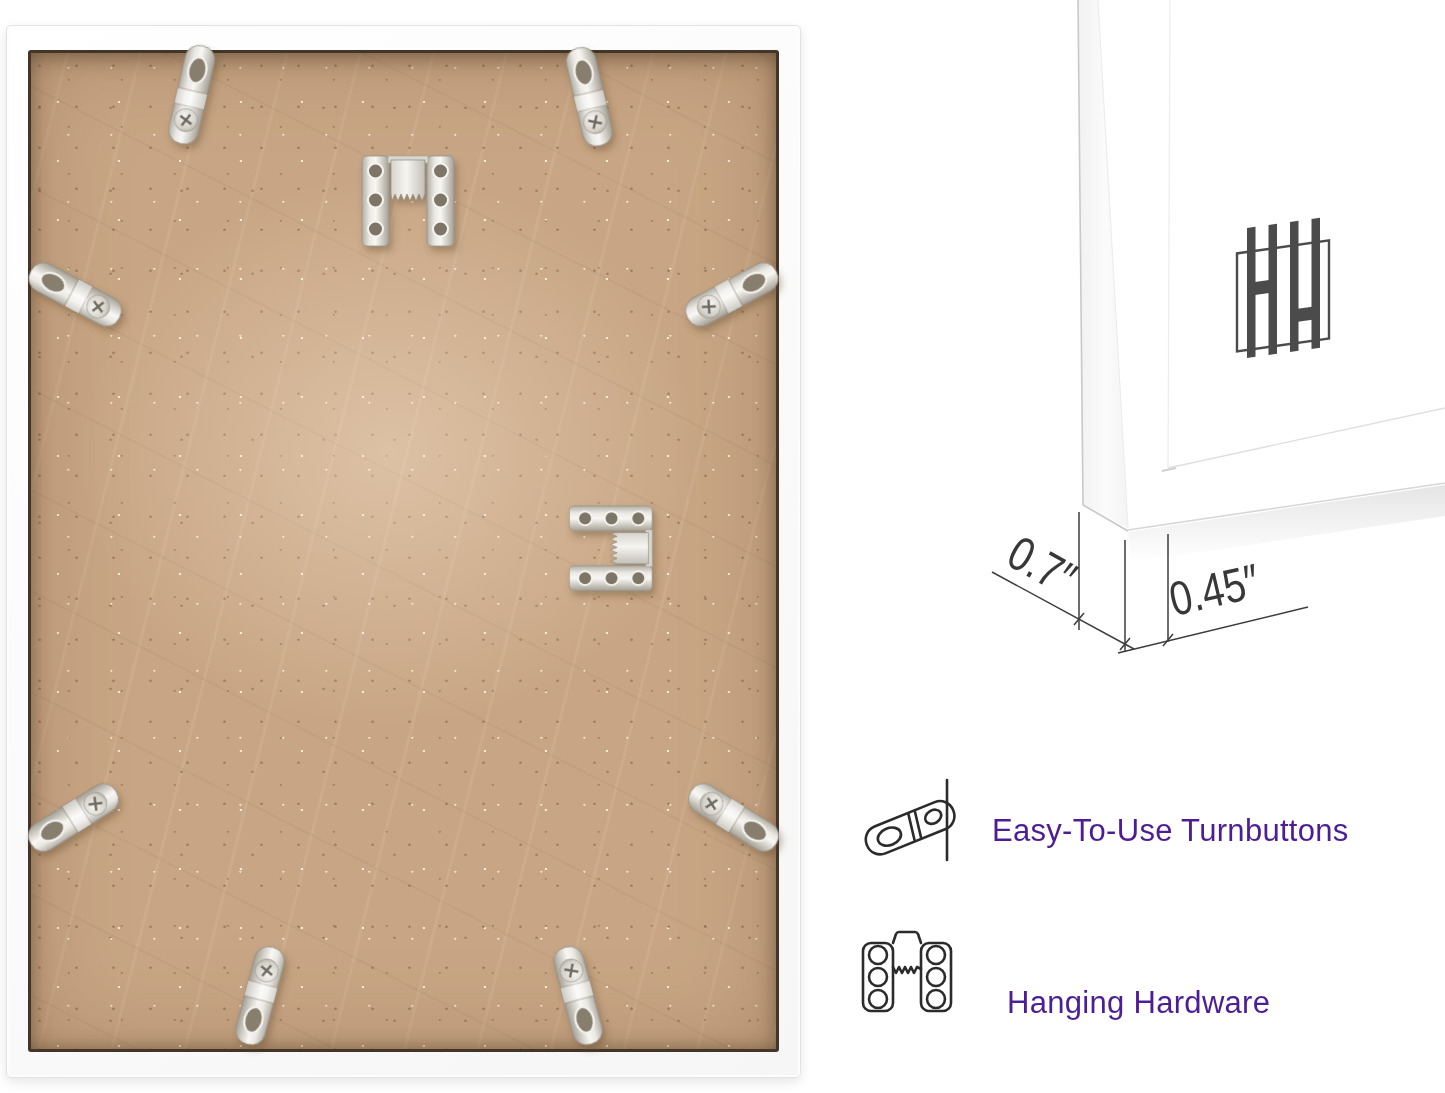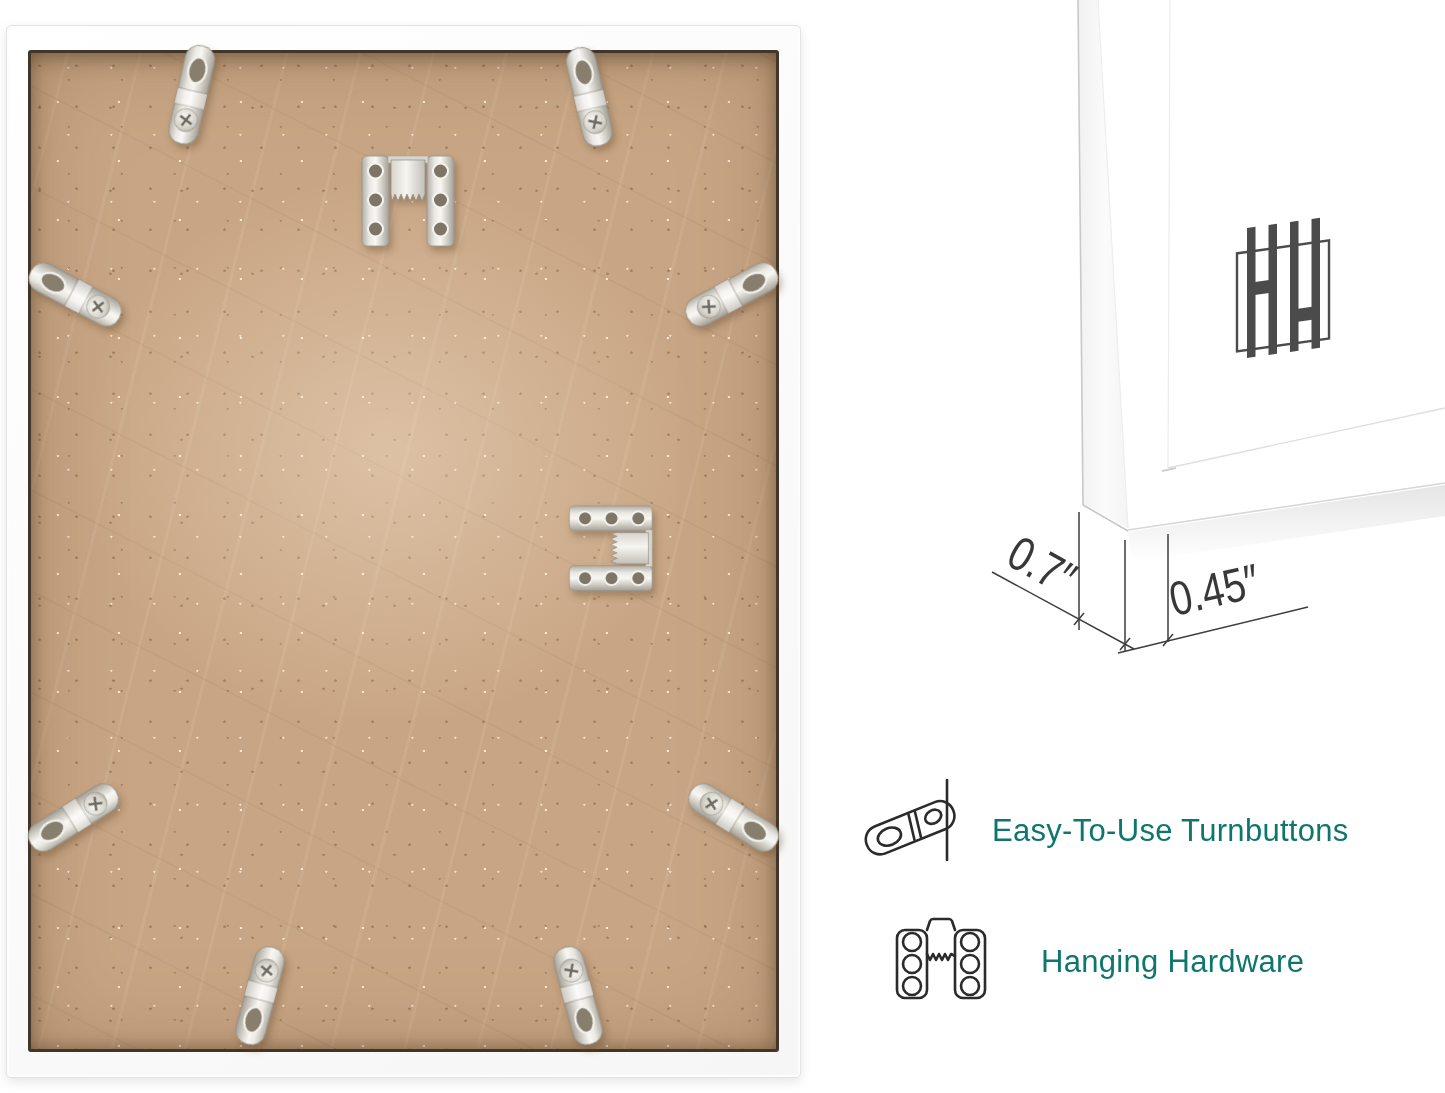--- a/index.html
+++ b/index.html
@@ -30,23 +30,23 @@
                   inset 0 -10px 18px -8px rgba(48,31,16,.30),
                   inset 14px 0 22px -12px rgba(48,31,16,.22),
                   inset -14px 0 22px -12px rgba(48,31,16,.22);}
   .hw-overlay{position:absolute;left:0;top:0;width:795px;height:1053px;pointer-events:none;}
 
   
   .corner{position:absolute;left:960px;top:0;width:485px;height:680px;}
 
   
   .feature-row{position:absolute;display:flex;align-items:center;}
-  .feature-label{font-size:31px;color:#0f766e;letter-spacing:.3px;white-space:nowrap;}
+  .feature-label{font-size:31px;color:#4c1d95;letter-spacing:.3px;white-space:nowrap;}
   .f1{left:853px;top:775px;height:112px;}
-  .f2{left:887px;top:903px;height:118px;}
+  .f2{left:853px;top:903px;height:118px;align-items:flex-end;}
   .f1 .feature-label{margin-left:34px;}
   .f2 .feature-label{margin-left:44px;}
   .dim-text{font-size:48px;fill:#383838;}
 </style>
 </head>
 <body>
 
 <div class="stage">
 
   <div class="photo">

